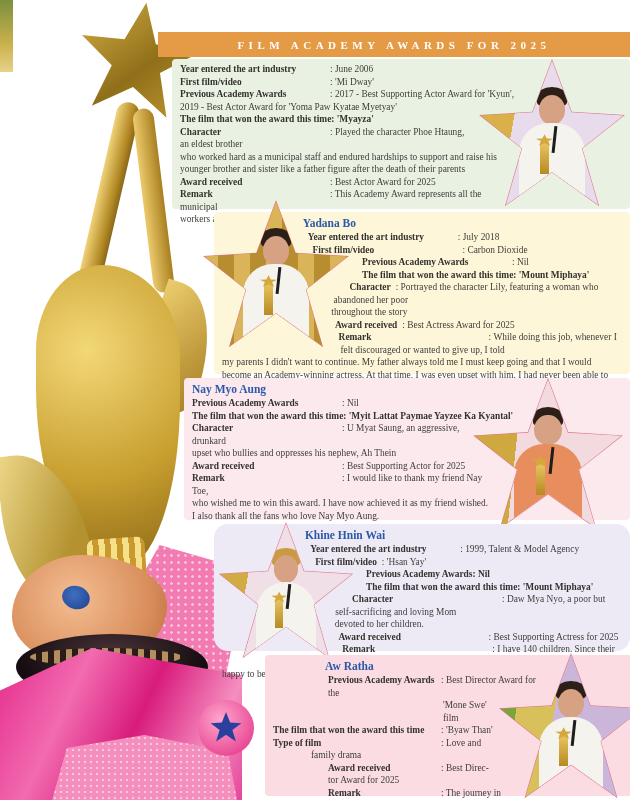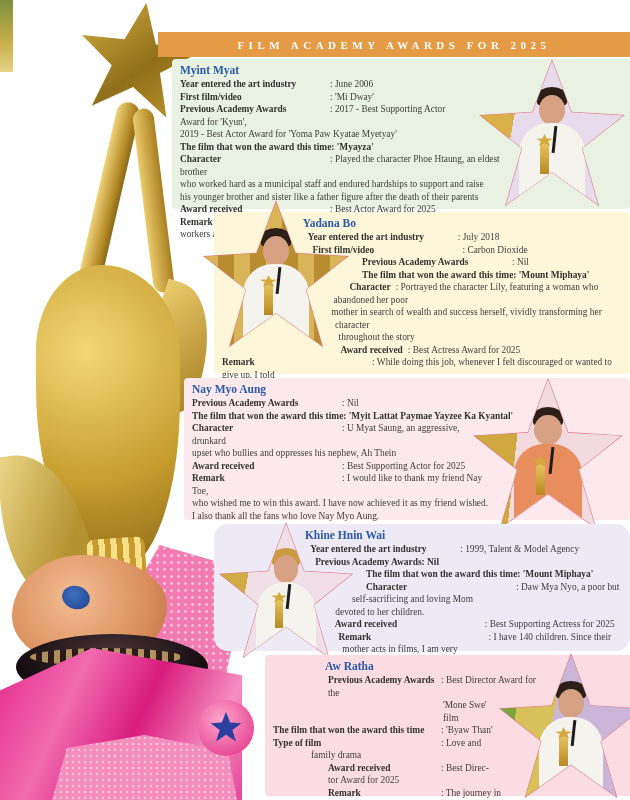--- a/index.html
+++ b/index.html
@@ -143,21 +143,20 @@
     <div class="star fr" id="star1">
       <div class="inner">
         <i class="ph-hair"></i>
         <i class="ph-head"></i>
         <i class="ph-body"></i>
         <i class="ph-mic"></i>
         <i class="ph-trophy"></i>
         <i class="ph-tstar"></i>
       </div>
     </div>
-    <h2>Myint Myat</h2>
     <div>
         <div class="row"><span class="lbl">Year entered the art industry</span><span class="val">: June 2006</span></div>
         <div class="row"><span class="lbl">First film/video</span><span class="val">: 'Mi Dway'</span></div>
         <div class="row"><span class="lbl"> Previous Academy Awards</span><span class="val">: 2017 - Best Supporting Actor Award for 'Kyun',</span></div>
         <div class="row">2019 - Best Actor Award for 'Yoma Paw Kyatae Myetyay'</div>
         <div class="row b">The film that won the award this time: 'Myayza'</div>
         <div class="row"><span class="lbl">Character</span><span class="val">: Played the character Phoe Htaung, an eldest brother</span></div>
         <div class="row">who worked hard as a municipal staff and endured hardships to support and raise his younger brother and sister like a father figure after the death of their parents</div>
         <div class="row"><span class="lbl">Award received</span><span class="val">: Best Actor Award for 2025</span></div>
         <div class="row"><span class="lbl">Remark</span><span class="val">: This Academy Award represents all the municipal</span></div>
@@ -176,21 +175,20 @@
         <i class="ph-tstar"></i>
       </div>
     </div>
     <h2>Yadana Bo</h2>
     <div>
         <div class="row"><span class="lbl">Year entered the art industry</span><span class="val">: July 2018</span></div>
         <div class="row"><span class="lbl">First film/video</span><span class="val">: Carbon Dioxide</span></div>
         <div class="row"><span class="lbl">Previous Academy Awards</span><span class="val">: Nil</span></div>
         <div class="row b">The film that won the award this time: 'Mount Miphaya'</div>
         <div class="row nw"><span class="lbl">Character</span><span class="val">: Portrayed the character Lily, featuring a woman who abandoned her poor</span></div>
-        <div class="row">mother in search of wealth and success herself, vividly transforming her character</div>
         <div class="row">throughout the story</div>
         <div class="row nw"><span class="lbl">Award received</span><span class="val">: Best Actress Award for 2025</span></div>
         <div class="row"><span class="lbl">Remark</span><span class="val">: While doing this job, whenever I felt discouraged or wanted to give up, I told</span></div>
         <div class="row">my parents I didn't want to continue. My father always told me I must keep going and that I would become an Academy-winning actress. At that time, I was even upset with him. I had never been able to win any award for my parents before. Now, I can finally dedicate this award to my father and mother.</div>
       </div>
   </section>
 
   <section class="sec" id="sec3">
     <div class="star fr shirt-orange" id="star3">
       <div class="inner">
@@ -221,20 +219,21 @@
         <i class="ph-head"></i>
         <i class="ph-body"></i>
         <i class="ph-mic"></i>
         <i class="ph-trophy"></i>
         <i class="ph-tstar"></i>
       </div>
     </div>
     <h2>Khine Hnin Wai</h2>
     <div>
         <div class="row"><span class="lbl">Year entered the art industry</span><span class="val">: 1999, Talent &amp; Model      Agency</span></div>
+        <div class="row nw"><span class="lbl">First film/video</span><span class="val">: 'Hsan Yay'</span></div>
         <div class="row b">Previous Academy Awards: Nil</div>
         <div class="row b">The film that won the award this time: 'Mount Miphaya'</div>
         <div class="row"><span class="lbl">Character</span><span class="val">: Daw Mya Nyo, a poor but self-sacrificing and loving Mom</span></div>
         <div class="row">devoted to her children.</div>
         <div class="row"><span class="lbl">Award received</span><span class="val">: Best Supporting Actress for 2025</span></div>
         <div class="row"><span class="lbl">Remark</span><span class="val">: I have 140 children. Since their mother acts in films, I am very</span></div>
         <div class="row">happy to be able to show them this award and bring it home to them.</div>
       </div>
   </section>
 

